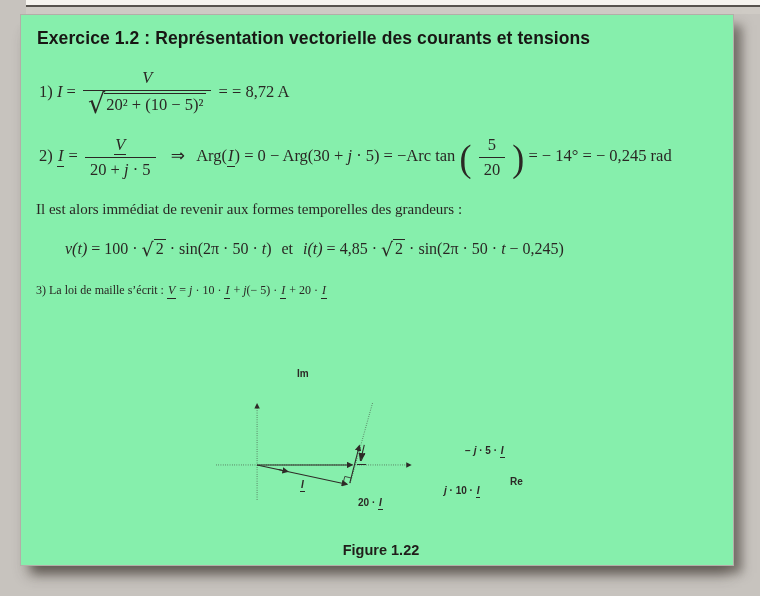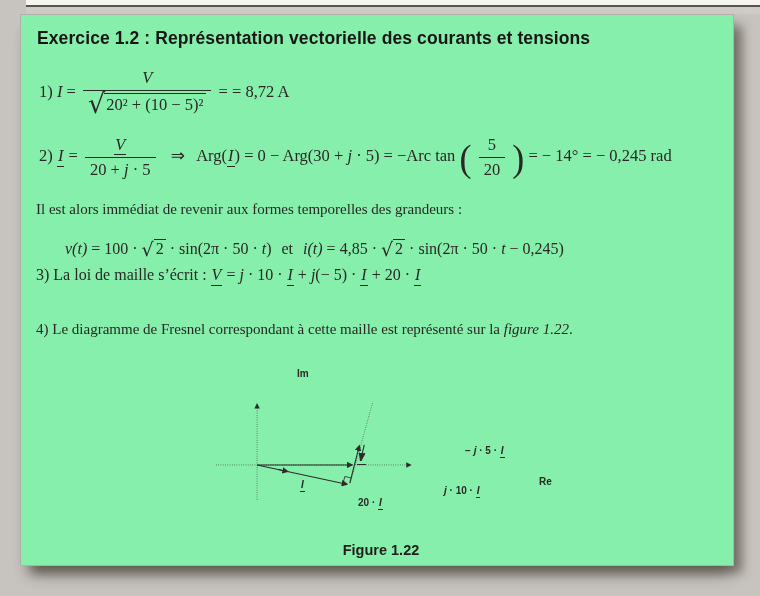--- a/index.html
+++ b/index.html
@@ -108,58 +108,55 @@
       <span>= 100 ·</span>
       <span class="radical-sm">√</span><span class="rad-sm">2</span>
       <span>· sin(2π · 50 · </span><span class="it">t</span><span>)</span>
       <span style="margin:0 6px;">et</span>
       <span class="it">i(t)</span>
       <span>= 4,85 ·</span>
       <span class="radical-sm">√</span><span class="rad-sm">2</span>
       <span>· sin(2π · 50 · </span><span class="it">t</span><span> − 0,245)</span>
     </div>
 
-    <div class="math" style="left:15px; top:251px; font-size:16px;">
+    <div class="math" style="left:15px; top:268px; font-size:12px;">
       <span>3)</span>
       <span>La loi de maille s’écrit :</span>
       <span class="ph">V</span>
       <span>=</span>
       <span class="it">j</span>
       <span>· 10 ·</span>
       <span class="ph">I</span>
       <span>+</span>
       <span class="it">j</span><span>(− 5) ·</span>
       <span class="ph">I</span>
       <span>+ 20 ·</span>
       <span class="ph">I</span>
     </div>
 
-    <div class="text-line" style="left:15px; top:306px;">
-      <span>4) Le diagramme de Fresnel correspondant à cette maille est représenté sur la </span><span class="it">figure 1.22</span><span>.</span>
-    </div>
 
     <svg style="position:absolute; left:185px; top:347px;" width="350" height="175" viewBox="205 360 555 175">
       <defs>
         <marker id="arr" viewBox="0 0 10 10" refX="7.5" refY="5" markerWidth="6.2" markerHeight="6.2" orient="auto-start-reverse">
           <path d="M0,0 L10,5 L0,10 z" fill="#2e2a27"></path>
         </marker>
       </defs>
       <line class="dot" x1="286" y1="527" x2="286" y2="376" marker-end="url(#arr)"></line>
       <line class="dot" x1="221" y1="472" x2="529" y2="472" marker-end="url(#arr)"></line>
       <line class="dot" x1="434" y1="500" x2="469" y2="374"></line>
       <line class="vec" x1="286" y1="472" x2="436" y2="472" marker-end="url(#arr)"></line>
       <line class="vec" x1="286" y1="472" x2="428" y2="502.5" marker-end="url(#arr)"></line>
       <line class="vec" x1="320" y1="479.3" x2="334" y2="482.3" marker-end="url(#arr)"></line>
       <line class="vec" x1="433" y1="501" x2="448" y2="442" marker-end="url(#arr)"></line>
       <line class="vec" x1="456" y1="440" x2="451" y2="461" marker-end="url(#arr)"></line>
       <path class="sq" d="M 422.5 500.6 L 425.1 490.2 L 435.6 492.8"></path>
     </svg>
 
     <div class="fig-label" style="left:276px; top:353px;">Im</div>
-    <div class="fig-label" style="left:518px; top:461px;">Re</div>
+    <div class="fig-label" style="left:489px; top:461px;">Re</div>
     <div class="fig-label" style="left:336px; top:437px;"><span class="ph">V</span></div>
     <div class="fig-label" style="left:279px; top:464px;"><span class="ph">I</span></div>
     <div class="fig-label" style="left:337px; top:482px;text-align:right;"><span>20 · </span><span class="ph">I</span></div>
     <div class="fig-label" style="left:423px; top:470px;"><span class="it">j</span><span> · 10 · </span><span class="ph">I</span></div>
     <div class="fig-label" style="left:437px; top:430px;margin-left:7px;"><span>− </span><span class="it">j</span><span> · 5 · </span><span class="ph">I</span></div>
 
     <div class="caption">Figure 1.22</div>
   </div>
 </div>
 

